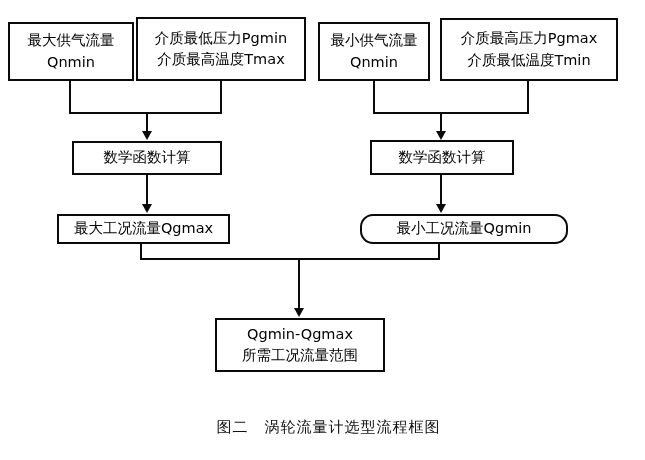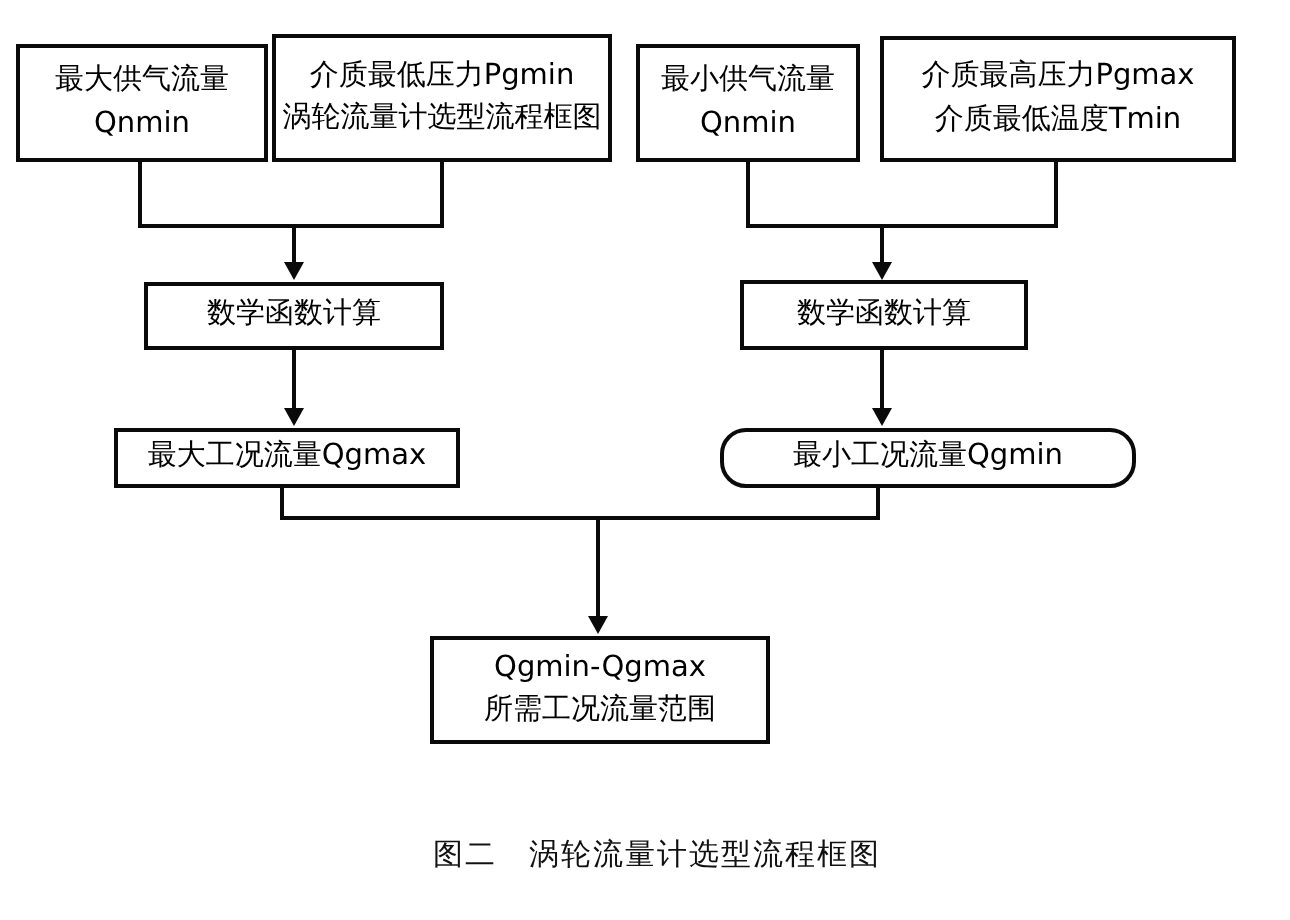--- a/index.html
+++ b/index.html
@@ -82,21 +82,21 @@
 
 <div id="page">
 
   <div class="node f15" style="left:8px; top:22px; width:126px; height:59px;">
     <span class="ln">最大供气流量</span>
     <span class="ln">Qnmin</span>
   </div>
 
   <div class="node f15" style="left:136px; top:17px; width:170px; height:64px;">
     <span class="ln">介质最低压力Pgmin</span>
-    <span class="ln">涡轮流量计选型流程框图</span>
+    <span class="ln">介质最高温度Tmax</span>
   </div>
 
   <div class="node f15" style="left:318px; top:22px; width:112px; height:59px;">
     <span class="ln">最小供气流量</span>
     <span class="ln">Qnmin</span>
   </div>
 
   <div class="node f15" style="left:440px; top:18px; width:178px; height:63px;">
     <span class="ln">介质最高压力Pgmax</span>
     <span class="ln">介质最低温度Tmin</span>

